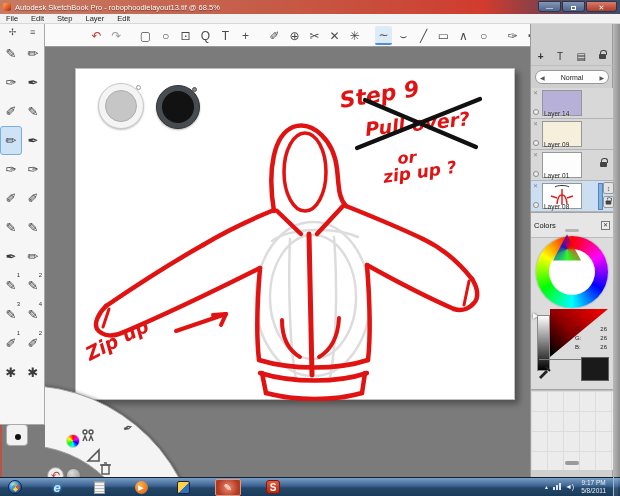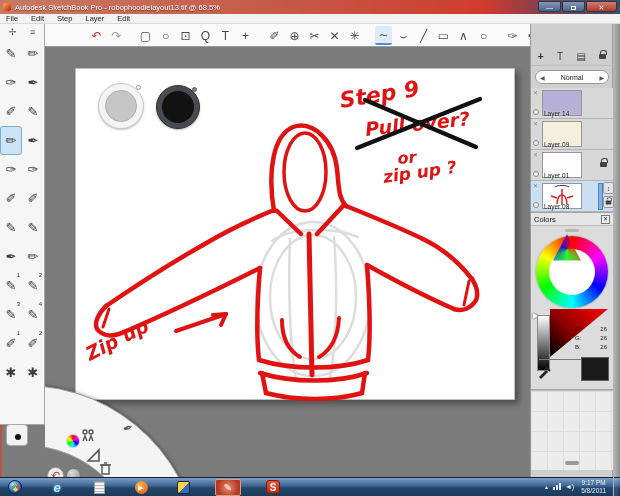--- a/index.html
+++ b/index.html
@@ -115,21 +115,21 @@
   .blue-scroll { position:absolute; right:10px; top:2px; width:5px; height:27px; background:#7fb2e5;
     border:1px solid #4d86bd; }
   .layer-ctls { position:absolute; right:-1px; top:1px; width:11px; display:flex; flex-direction:column; gap:2px; }
   .layer-ctls .cbtn { width:11px; height:12px; background:#e4e4e4; border:1px solid #9a9a9a; border-radius:2px;
     font-size:7px; color:#444; display:flex; align-items:center; justify-content:center; }
 
   
   .colors { position:absolute; left:0; top:188px; width:82px; height:178px; background:#dcdcdc;
     border-top:1px solid #a5a5a5; border-bottom:1px solid #a5a5a5; }
   .colors-head { height:13px; display:flex; align-items:center; justify-content:space-between;
-    padding:0 3px; font-size:7.5px; color:#111; background:#e6e6e6; border-bottom:1px solid #bbb; }
+    padding:12px 3px; font-size:7.5px; color:#111; background:#e6e6e6; border-bottom:1px solid #bbb; }
   .close-box { width:9px; height:9px; border:1px solid #777; background:#eee; font-size:6px; line-height:7px;
     text-align:center; color:#333; }
   .drag-dash { position:absolute; left:34px; top:16px; width:14px; height:3px; background:#b5b5b5; border-radius:2px; }
   .wheel-big { position:absolute; left:5px; top:23px; width:72px; height:72px; border-radius:50%;
     background:conic-gradient(#f00,#f0f,#00f,#0ff,#0f0,#ff0,#f00); box-shadow:0 0 2px rgba(0,0,0,.4); }
   .wheel-big::after { content:""; position:absolute; left:13px; top:13px; width:46px; height:46px;
     border-radius:50%; background:#fff; }
   .wheel-tri { position:absolute; left:20px; top:20px; width:32px; height:32px;
     clip-path:polygon(50% 4%,6% 86%,94% 86%);
     background:conic-gradient(from 180deg,#0f0,#00f,#f00,#0f0); opacity:.85; z-index:1; }

